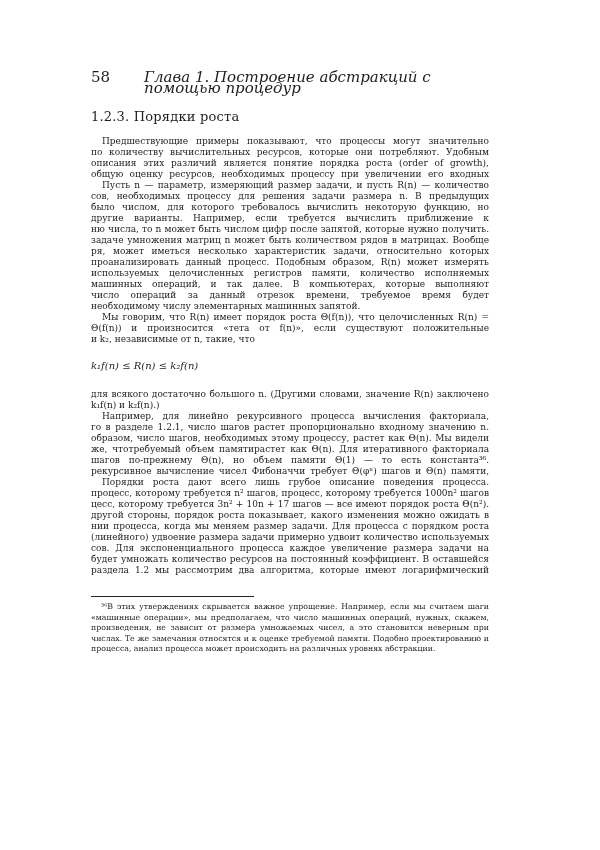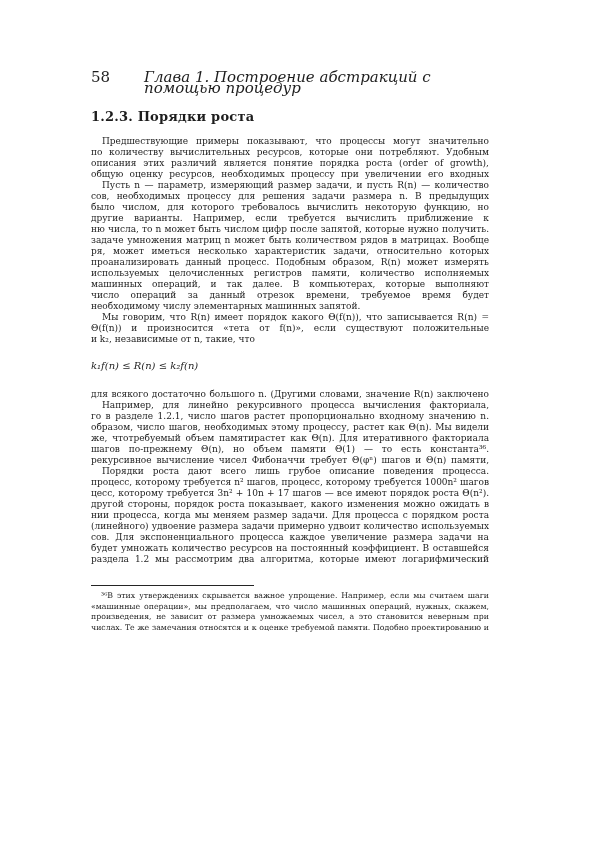--- a/index.html
+++ b/index.html
@@ -20,21 +20,21 @@
     padding-top: 72px;
     font-size: 15px;
     line-height: 11px;
   }
   .page-num { font-style: normal; }
   .running-header { font-style: italic; margin-left: 34px; }
   .section-heading {
     margin-top: 15px;
     font-size: 13px;
     line-height: 15px;
-    font-weight: bold;
+    font-weight: normal;
     letter-spacing: 0.2px;
   }
   .content {
     margin-top: 12px;
     font-size: 9px;
     line-height: 11px;
   }
   .pline {
     text-align: justify;
     text-align-last: justify;
@@ -92,25 +92,26 @@
         <div class="pline">было числом, для которого требовалось вычислить некоторую функцию, но возможны и</div>
         <div class="pline">другие варианты. Например, если требуется вычислить приближение к квадратному кор-</div>
         <div class="pline">ню числа, то n может быть числом цифр после запятой, которые нужно получить. В</div>
         <div class="pline">задаче умножения матриц n может быть количеством рядов в матрицах. Вообще гово-</div>
         <div class="pline">ря, может иметься несколько характеристик задачи, относительно которых желательно</div>
         <div class="pline">проанализировать данный процесс. Подобным образом, R(n) может измерять количество</div>
         <div class="pline">используемых целочисленных регистров памяти, количество исполняемых элементарных</div>
         <div class="pline">машинных операций, и так далее. В компьютерах, которые выполняют определенное</div>
         <div class="pline">число операций за данный отрезок времени, требуемое время будет пропорционально</div>
         <div class="pline lastline">необходимому числу элементарных машинных запятой.</div>
-        <div class="pline indent">Мы говорим, что R(n) имеет порядок какого  Θ(f(n)), что записывается R(n) =</div>
+        <div class="pline indent">Мы говорим, что R(n) имеет порядок роста  Θ(f(n)), что целочисленных R(n) =</div>
         <div class="pline">Θ(f(n)) и произносится «тета от f(n)», если существуют положительные постоянные k₁</div>
         <div class="pline lastline">и k₂, независимые от n, такие, что</div>
         <div class="formula">k₁f(n) ≤ R(n) ≤ k₂f(n)</div>
         <div class="pline">для всякого достаточно большого n. (Другими словами, значение R(n) заключено между</div>
+        <div class="pline lastline">k₁f(n) и k₂f(n).)</div>
         <div class="pline indent">Например, для линейно рекурсивного процесса вычисления факториала, описанно-</div>
         <div class="pline">го в разделе 1.2.1, число шагов растет пропорционально входному значению n. Таким</div>
         <div class="pline">образом, число шагов, необходимых этому процессу, растет как Θ(n). Мы видели так-</div>
         <div class="pline">же, чтотребуемый объем памятирастет как Θ(n). Для итеративного факториала число</div>
         <div class="pline">шагов по-прежнему Θ(n), но объем памяти Θ(1) — то есть константа³⁶. Древовидно-</div>
         <div class="pline">рекурсивное вычисление чисел Фибоначчи требует Θ(φⁿ) шагов и Θ(n) памяти, где φ —</div>
         <div class="pline indent">Порядки роста дают всего лишь грубое описание поведения процесса. Например,</div>
         <div class="pline">процесс, которому требуется n² шагов, процесс, которому требуется 1000n² шагов и про-</div>
         <div class="pline">цесс, которому требуется 3n² + 10n + 17 шагов — все имеют порядок роста Θ(n²). С</div>
         <div class="pline">другой стороны, порядок роста показывает, какого изменения можно ожидать в поведе-</div>
@@ -121,15 +122,16 @@
         <div class="pline">раздела 1.2 мы рассмотрим два алгоритма, которые имеют логарифмический порядок ро-</div>
       </div>
 
     <div class="fnrule"></div>
 
     <div class="footnote" id="footnote">
         <div class="fline indent">³⁶В этих утверждениях скрывается важное упрощение. Например, если мы считаем шаги процесса как</div>
         <div class="fline">«машинные операции», мы предполагаем, что число машинных операций, нужных, скажем, для вычисления</div>
         <div class="fline">произведения, не зависит от размера умножаемых чисел, а это становится неверным при достаточно больших</div>
         <div class="fline">числах. Те же замечания относятся и к оценке требуемой памяти. Подобно проектированию и описанию</div>
+        <div class="fline lastline">процесса, анализ процесса может происходить на различных уровнях абстракции.</div>
       </div>
   </div>
 </div>
 
 </body></html>

